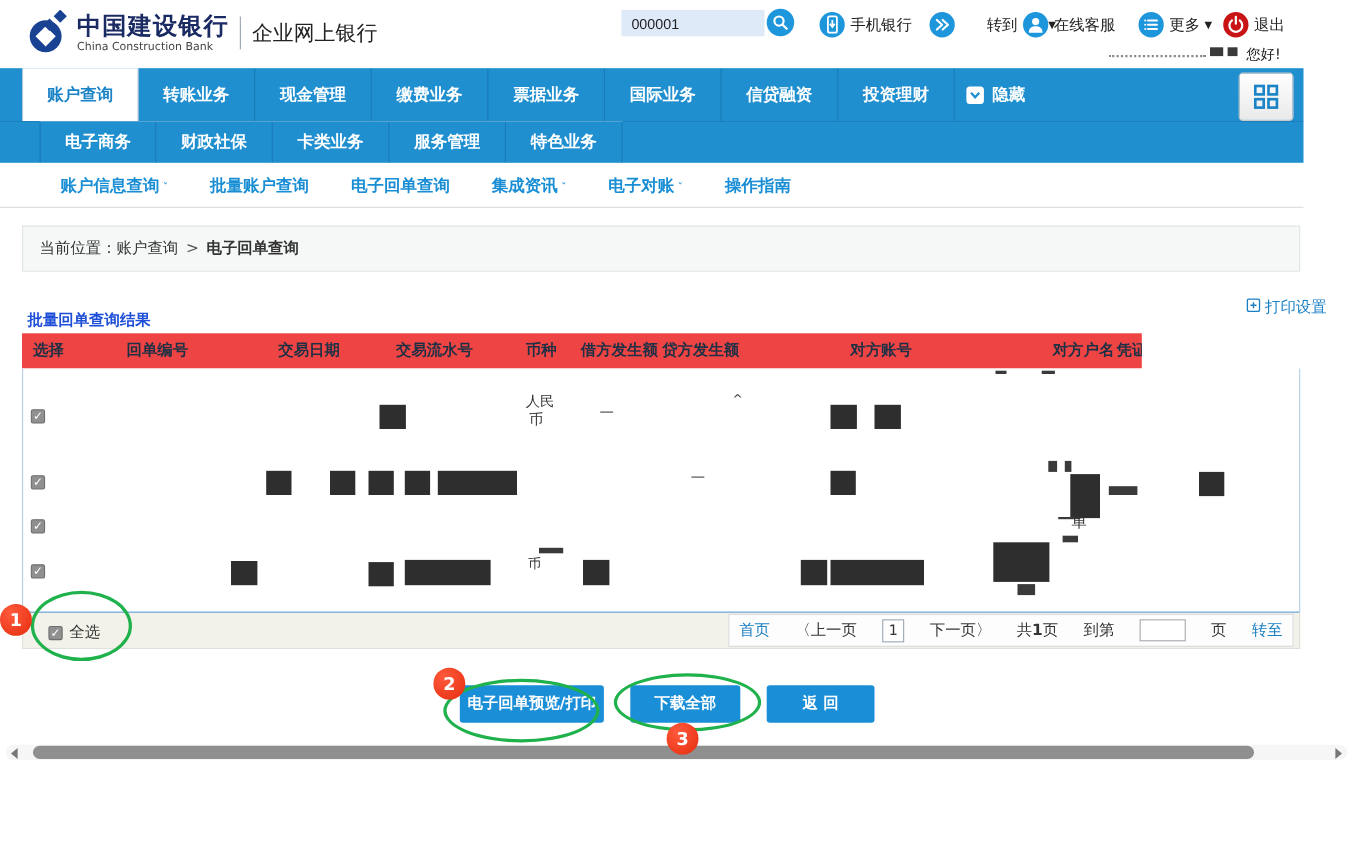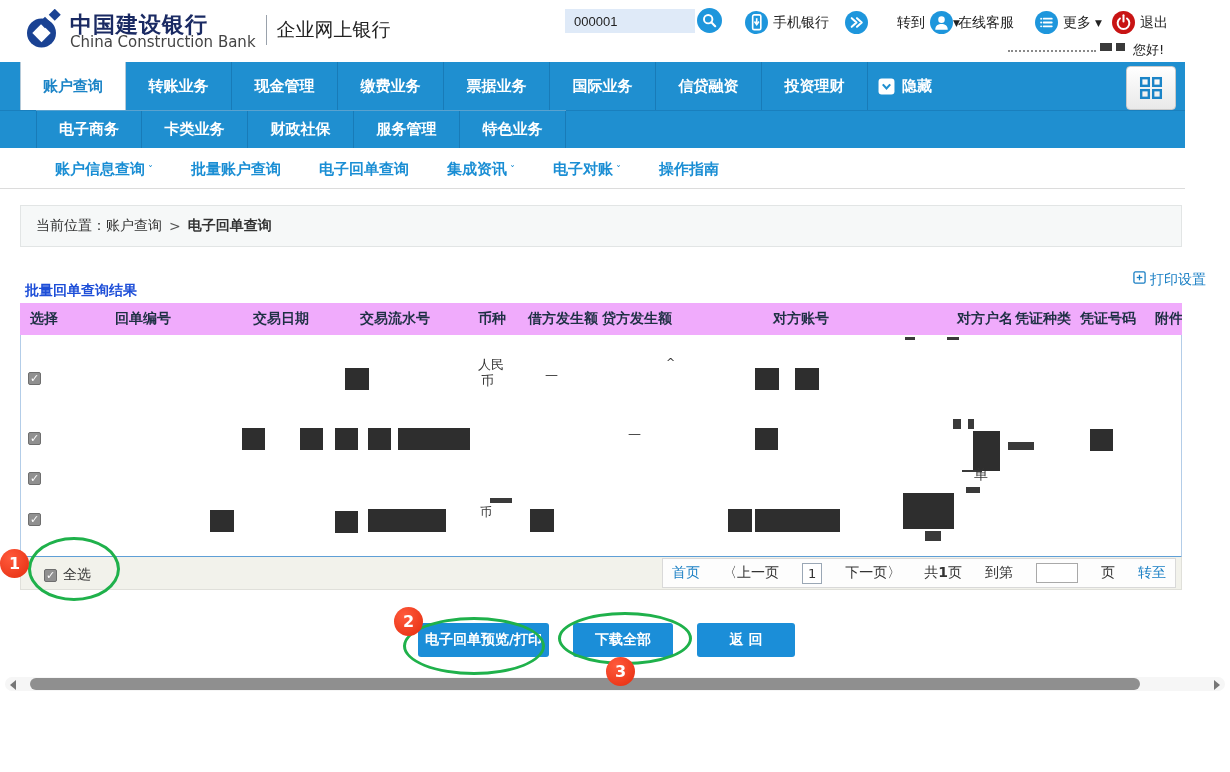--- a/index.html
+++ b/index.html
@@ -6,21 +6,21 @@
   html,body { background:#fff; }
   body { font-family:"DejaVu Sans","Liberation Sans",sans-serif; color:#333; }
   #canvas { position:relative; width:1230px; height:772px; background:#fff; overflow:hidden; }
 
   
   .header { position:absolute; left:0; top:0; width:1230px; height:62px; background:#fff; }
   .logo-wrap { position:absolute; left:24px; top:9px; display:flex; align-items:center; }
   .logo-mark { width:40px; height:42px; }
   .bank-text { margin-left:6px; }
   .bank-cn { font-size:22px; font-weight:bold; color:#1a2a63; letter-spacing:1px; line-height:24px; }
-  .bank-en { font-size:15px; color:#444; line-height:11px; }
+  .bank-en { font-size:10px; color:#444; line-height:11px; }
   .logo-divider { width:1px; height:30px; background:#9aa2ac; margin:0 10px; }
   .portal-name { font-size:19px; color:#222; }
   .search-box { position:absolute; left:565px; top:9px; width:130px; height:24px; background:#dfeaf8; border:none; font-size:13px; color:#222; padding-left:9px; outline:none; }
   .search-btn { position:absolute; left:697px; top:8px; width:25px; height:25px; border-radius:50%; background:#1e96dc; border:none; padding:2px; cursor:pointer; }
   .search-btn svg { width:100%; height:100%; display:block; }
   .tb-item { position:absolute; top:11px; display:flex; align-items:center; }
   .tb-icon { width:23px; height:23px; border-radius:50%; background:#1e96dc; flex:0 0 auto; }
   .tb-icon svg { width:100%; height:100%; display:block; }
   .tb-icon.red { background:#c81414; }
   .tb-label { font-size:14px; color:#222; margin-left:5px; white-space:nowrap; }
@@ -53,21 +53,21 @@
   .breadcrumb .sep { margin:0 7px; color:#555; }
   .breadcrumb .current { font-weight:bold; }
 
   
   .results-title { position:absolute; left:25px; top:282px; font-size:14px; font-weight:bold; color:#1d4ed8; }
   .print-link { position:absolute; left:1133px; top:271px; display:flex; align-items:flex-start; cursor:pointer; }
   .print-link svg { width:13px; height:13px; }
   .print-label { font-size:14px; color:#1a7fc4; margin-left:4px; white-space:nowrap; }
 
   
-  .tbl-header { position:absolute; left:20px; top:303px; width:1162px; height:32px; background:#f0abfc; overflow:hidden; display:flex; align-items:center; }
+  .tbl-header { position:absolute; left:20px; top:303px; width:1018px; height:32px; background:#ef4444; overflow:hidden; display:flex; align-items:center; }
   .th-cell { flex:0 0 auto; font-size:14px; font-weight:bold; color:#1e3044; white-space:nowrap; overflow:hidden; }
   .tbl-body { position:absolute; left:20px; top:335px; width:1162px; height:221px; background:#fff; border-left:1px solid #b3cde8; border-right:1px solid #b3cde8; overflow:hidden; }
   .red-box { position:absolute; background:#2e2e2e; }
   .red-mark { position:absolute; background:#3a3a3a; }
   .red-text { position:absolute; color:#333; white-space:nowrap; }
   .cbx { position:absolute; width:13px; height:13px; background:#909090; border:1px solid #6e6e6e; border-radius:2px; color:#fff; font-size:11px; line-height:12px; text-align:center; cursor:pointer; }
   .tbl-footer { position:absolute; left:20px; top:556px; width:1162px; height:34px; background:#f2f2eb; border:1px solid #e0e0da; border-top:1px solid #5f9fd6; }
   .select-all-wrap { position:absolute; left:23px; top:9px; display:flex; align-items:center; }
   .select-all-label { font-size:14px; color:#333; margin-left:6px; }
 
@@ -220,22 +220,22 @@
           <g fill="none" stroke="#1b84c7" stroke-width="2.2">
             <rect x="2" y="2" width="7" height="7"></rect>
             <rect x="13" y="2" width="7" height="7"></rect>
             <rect x="2" y="13" width="7" height="7"></rect>
             <rect x="13" y="13" width="7" height="7"></rect>
           </g>
         </svg>
     </div>
     <div class="nav-row2" id="nav-row2">
         <div class="tab">电子商务</div>
+        <div class="tab">财政社保</div>
         <div class="tab">卡类业务</div>
-        <div class="tab">财政社保</div>
         <div class="tab">服务管理</div>
         <div class="tab">特色业务</div>
       </div>
   </div>
 
   <div class="submenu" id="submenu">
       <div class="sub-item">账户信息查询<span class="sub-caret">ˇ</span></div>
       <div class="sub-item">批量账户查询</div>
       <div class="sub-item">电子回单查询</div>
       <div class="sub-item">集成资讯<span class="sub-caret">ˇ</span></div>

